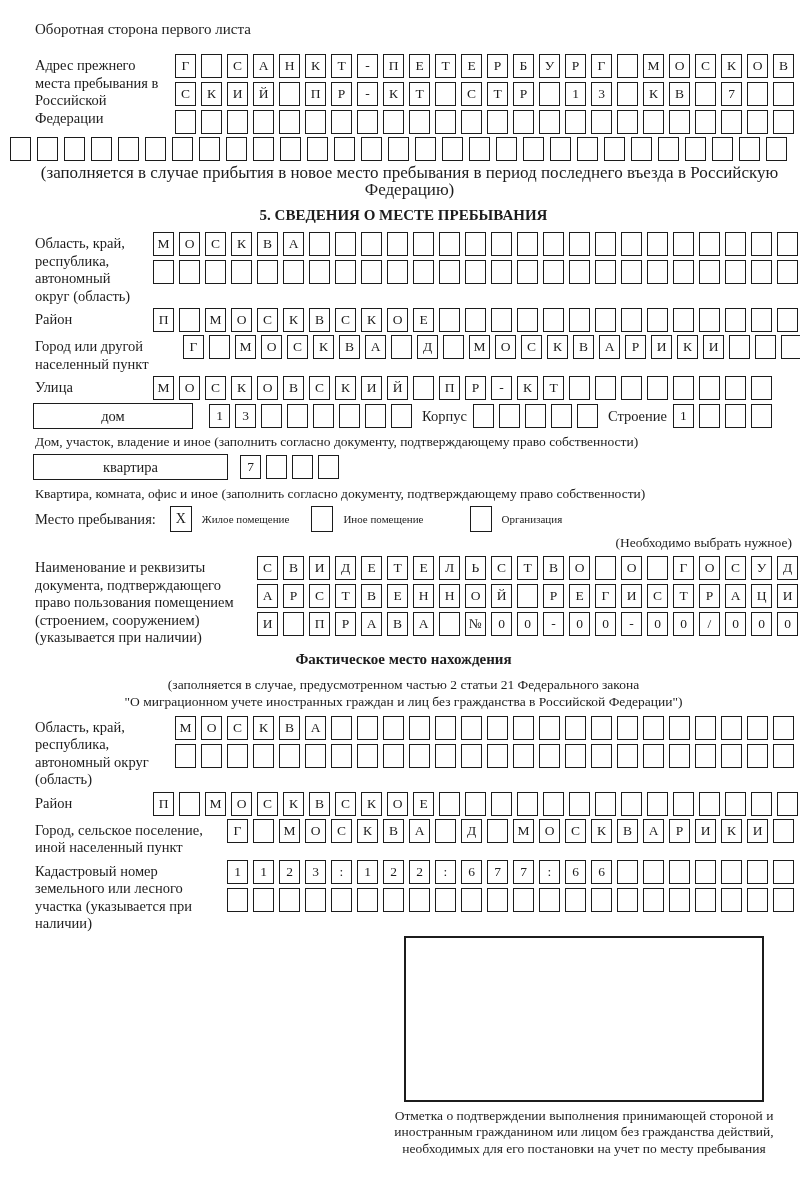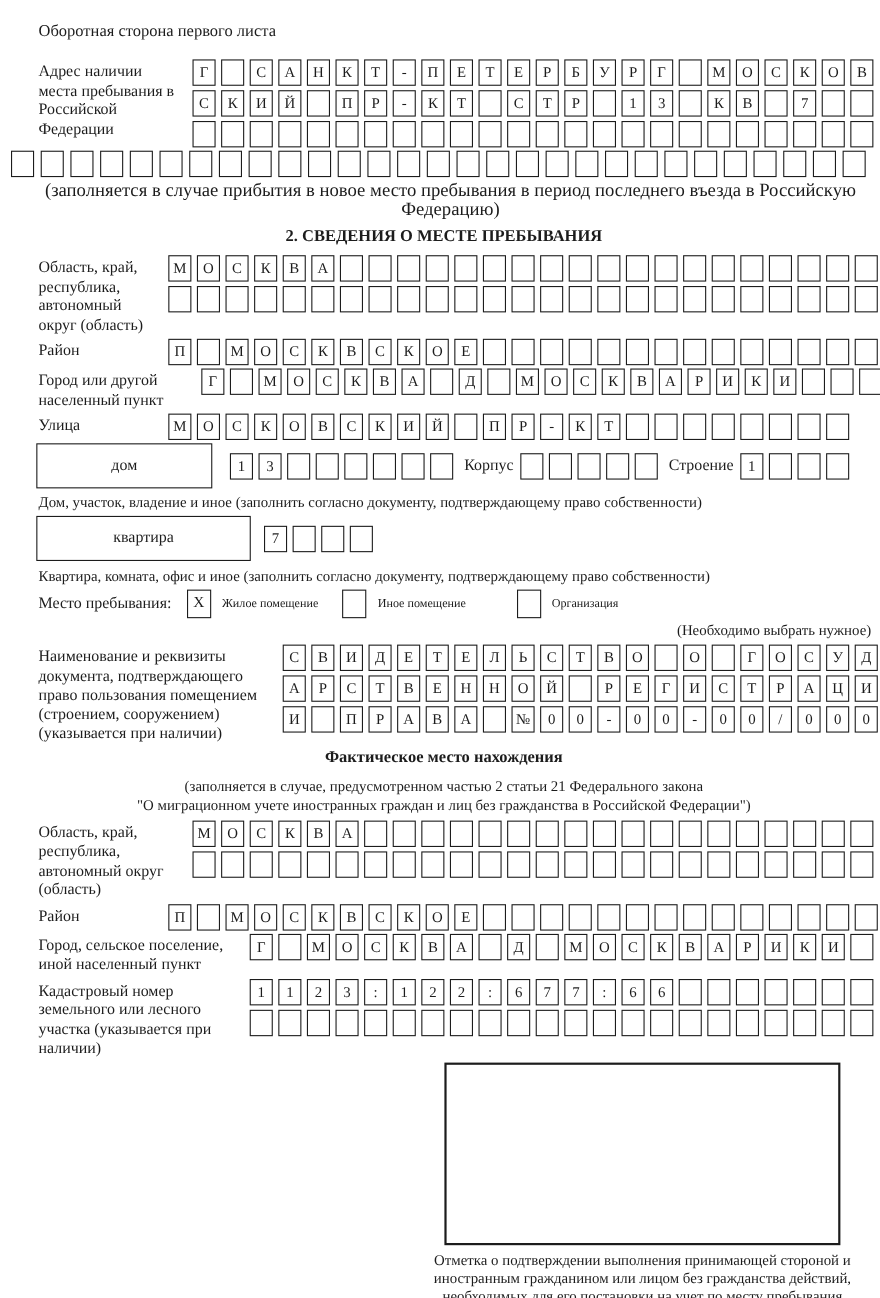--- a/index.html
+++ b/index.html
@@ -25,21 +25,21 @@
   .cell{
     box-sizing:border-box;flex:0 0 21px;width:21px;height:24px;border:1.5px solid #1c1c1c;
     display:flex;align-items:center;justify-content:center;
     font-size:13.5px;line-height:1;background:#fff;
   }
   .cells-row4{margin-left:-25px;gap:6px;margin-bottom:3px;}
   .note-center{text-align:center;font-size:17px;line-height:17px;margin:2px 8px 8px 0;}
   .sec-title{text-align:center;font-weight:bold;font-size:15px;line-height:19px;margin:2px 20px 7px 0;}
   .note-left{font-size:13.5px;line-height:17px;margin:1px 0 4px 0;}
   .widebox{
-    box-sizing:border-box;border:1.5px solid #1c1c1c;height:41px;
+    box-sizing:border-box;border:1.5px solid #1c1c1c;height:26px;
     display:flex;align-items:center;justify-content:center;font-size:14.5px;background:#fff;
   }
   .houserow{display:flex;align-items:center;margin-bottom:4px;}
   .houserow .inline-label{font-size:14.5px;padding:0 6px 0 10px;white-space:nowrap;}
   .aptrow{display:flex;align-items:center;margin-bottom:5px;}
   .stayrow{display:flex;align-items:center;margin-bottom:2px;}
   .stayrow .label-inline{font-size:14.5px;margin-right:14px;white-space:nowrap;}
   .checkbox{
     box-sizing:border-box;width:22px;height:26px;border:1.5px solid #1c1c1c;
     display:flex;align-items:center;justify-content:center;font-size:14px;background:#fff;flex:0 0 22px;
@@ -55,21 +55,21 @@
   .stamp-caption{font-size:13.5px;line-height:16.5px;text-align:center;margin-top:6px;}
 </style>
 </head>
 <body>
 
 <div class="page">
 
   <div class="page-header">Оборотная сторона первого листа</div>
 
   <div class="field">
-    <div class="label lw-prev">Адрес наличии места пребывания в Российской Федерации</div>
+    <div class="label lw-prev">Адрес прежнего места пребывания в Российской Федерации</div>
     <div class="cellrows">
       <div class="cells">
           <span class="cell">Г</span>
           <span class="cell"></span>
           <span class="cell">С</span>
           <span class="cell">А</span>
           <span class="cell">Н</span>
           <span class="cell">К</span>
           <span class="cell">Т</span>
           <span class="cell">-</span>
@@ -170,21 +170,21 @@
       <span class="cell"></span>
       <span class="cell"></span>
       <span class="cell"></span>
       <span class="cell"></span>
       <span class="cell"></span>
       <span class="cell"></span>
       <span class="cell"></span>
     </div>
   <div class="note-center">(заполняется в случае прибытия в новое место пребывания в период последнего въезда в Российскую Федерацию)</div>
 
-  <div class="sec-title">2. СВЕДЕНИЯ О МЕСТЕ ПРЕБЫВАНИЯ</div>
+  <div class="sec-title">5. СВЕДЕНИЯ О МЕСТЕ ПРЕБЫВАНИЯ</div>
 
   <div class="field">
     <div class="label lw-reg2">Область, край, республика, автономный округ (область)</div>
     <div class="cellrows">
       <div class="cells">
           <span class="cell">М</span>
           <span class="cell">О</span>
           <span class="cell">С</span>
           <span class="cell">К</span>
           <span class="cell">В</span>

